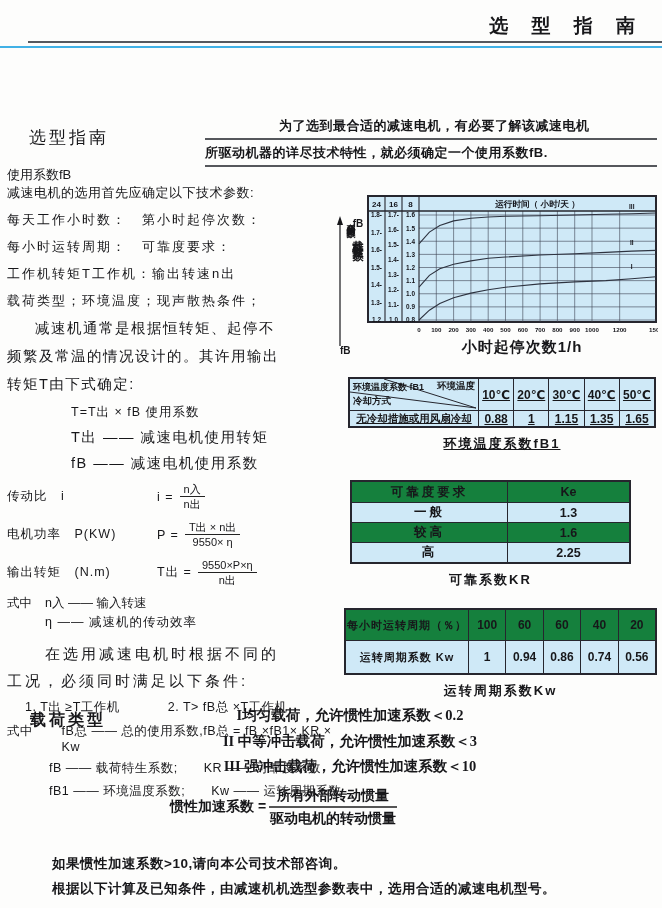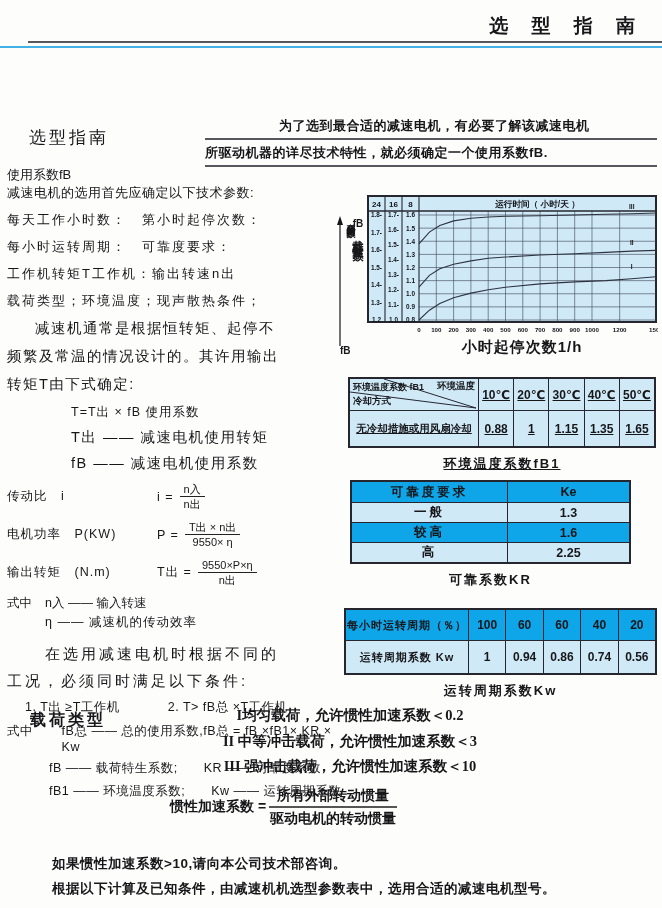--- a/index.html
+++ b/index.html
@@ -60,25 +60,25 @@
   .chart-svg{position:absolute;left:366px;top:194px;}
   .chart-xlabel{position:absolute;left:404px;top:338px;width:236px;text-align:center;font-size:15px;font-weight:bold;letter-spacing:1px;}
   
   .tbl{border:2px solid #26262e;font-weight:bold;}
   .trow{display:flex;}
   .trow + .trow{border-top:1.5px solid #26262e;}
   .tc{border-left:1.5px solid #26262e;display:flex;align-items:center;justify-content:center;font-size:12px;flex:1;}
   .tc:first-child{border-left:none;}
   .tcaption{text-align:center;font-size:13px;font-weight:bold;letter-spacing:2px;margin-top:7px;}
   .blue{background:#cfe9f7;}
-  .white{background:#0ea5e9;}
+  .white{background:#15803d;}
   
   .temp-wrap{position:absolute;left:348px;top:377px;width:308px;text-decoration:underline;}
   .temp .trow.h{height:31px;}
-  .temp .trow.d{height:36px;}
+  .temp .trow.d{height:16px;}
   .temp .tc.wide{flex:0 0 128px;font-size:10.5px;}
   .corner{position:relative;flex:0 0 128px;}
   .corner svg{position:absolute;inset:0;}
   .corner .c-main{position:absolute;left:3px;top:2px;font-size:9px;}
   .corner .c-right{position:absolute;right:3px;top:1px;font-size:9.5px;}
   .corner .c-bottom{position:absolute;left:3px;bottom:2px;font-size:9.5px;}
   
   .kr-wrap{position:absolute;left:350px;top:480px;width:281px;}
   .kr .trow{height:20px;}
   .kr .tc:first-child{flex:0 0 155px;letter-spacing:3px;}

